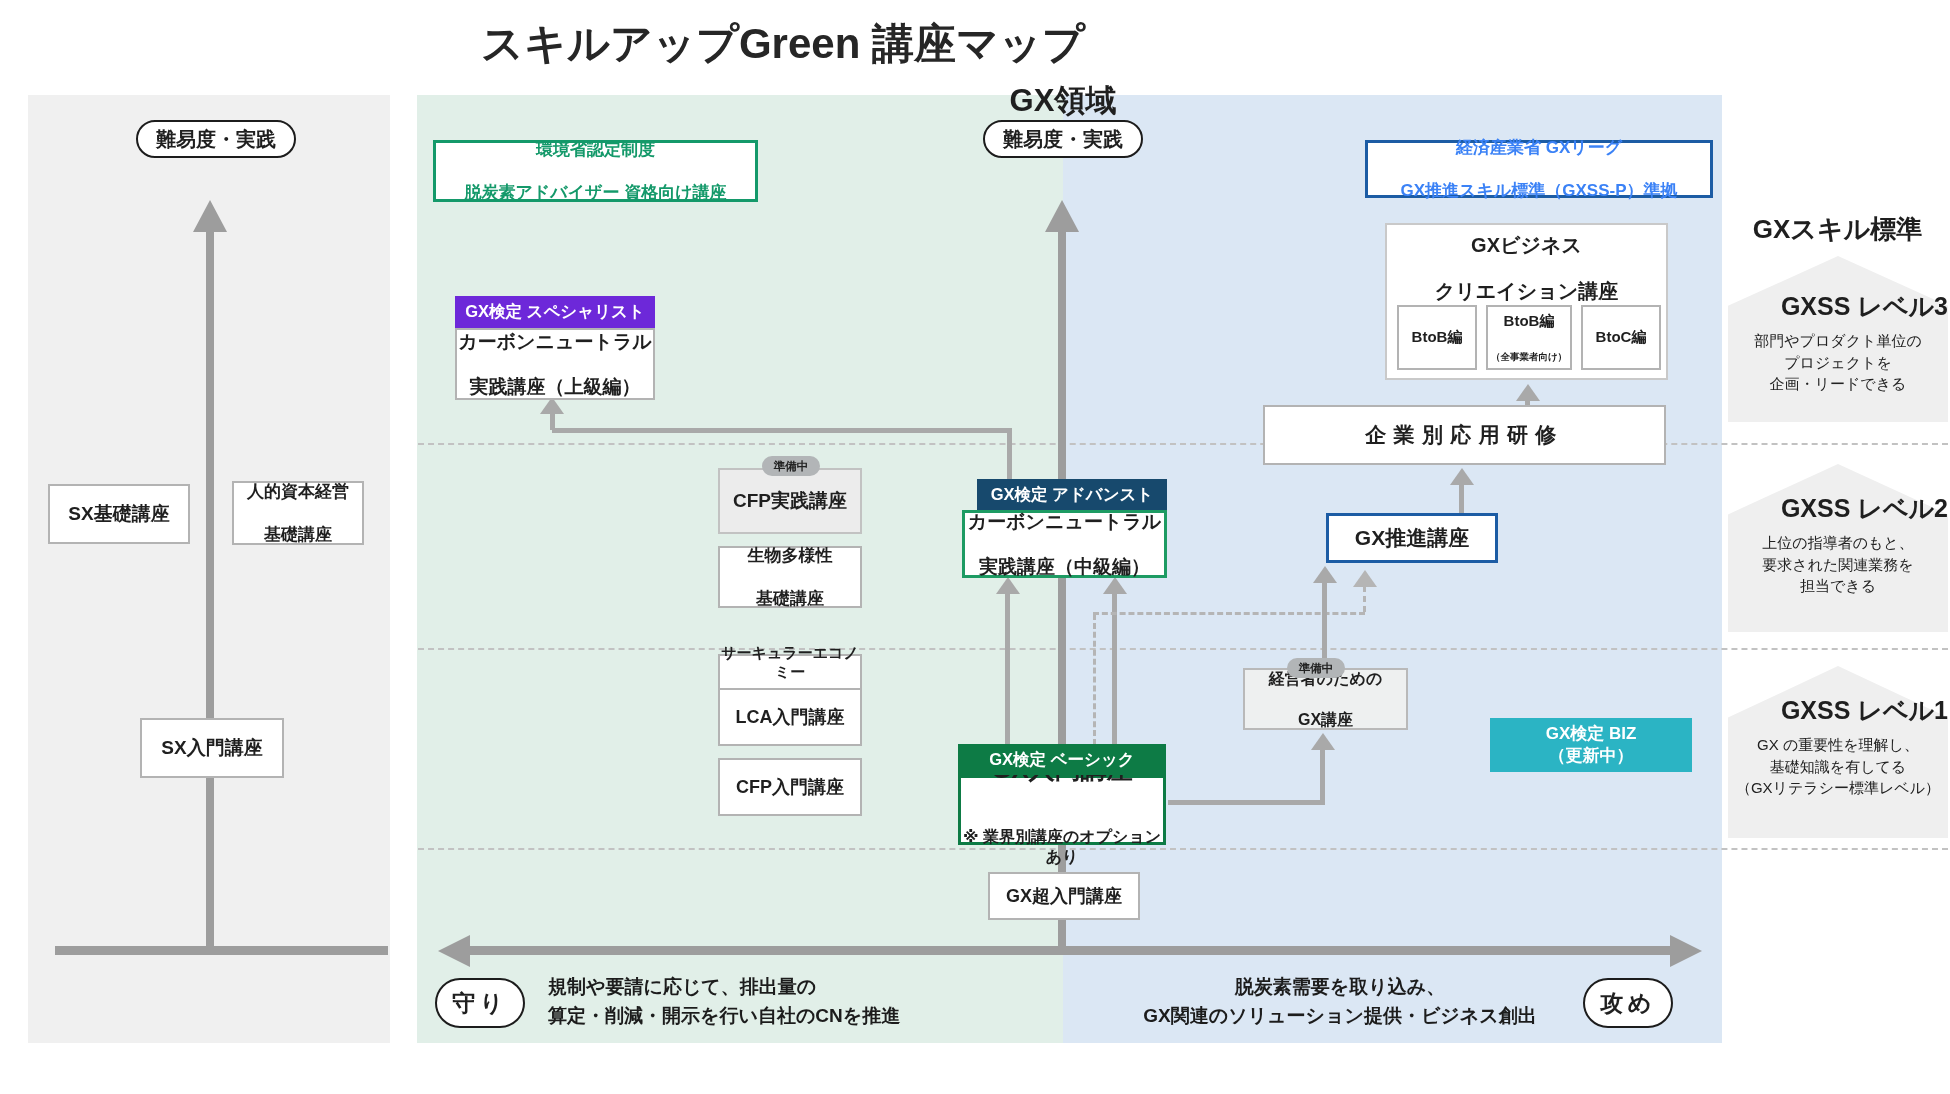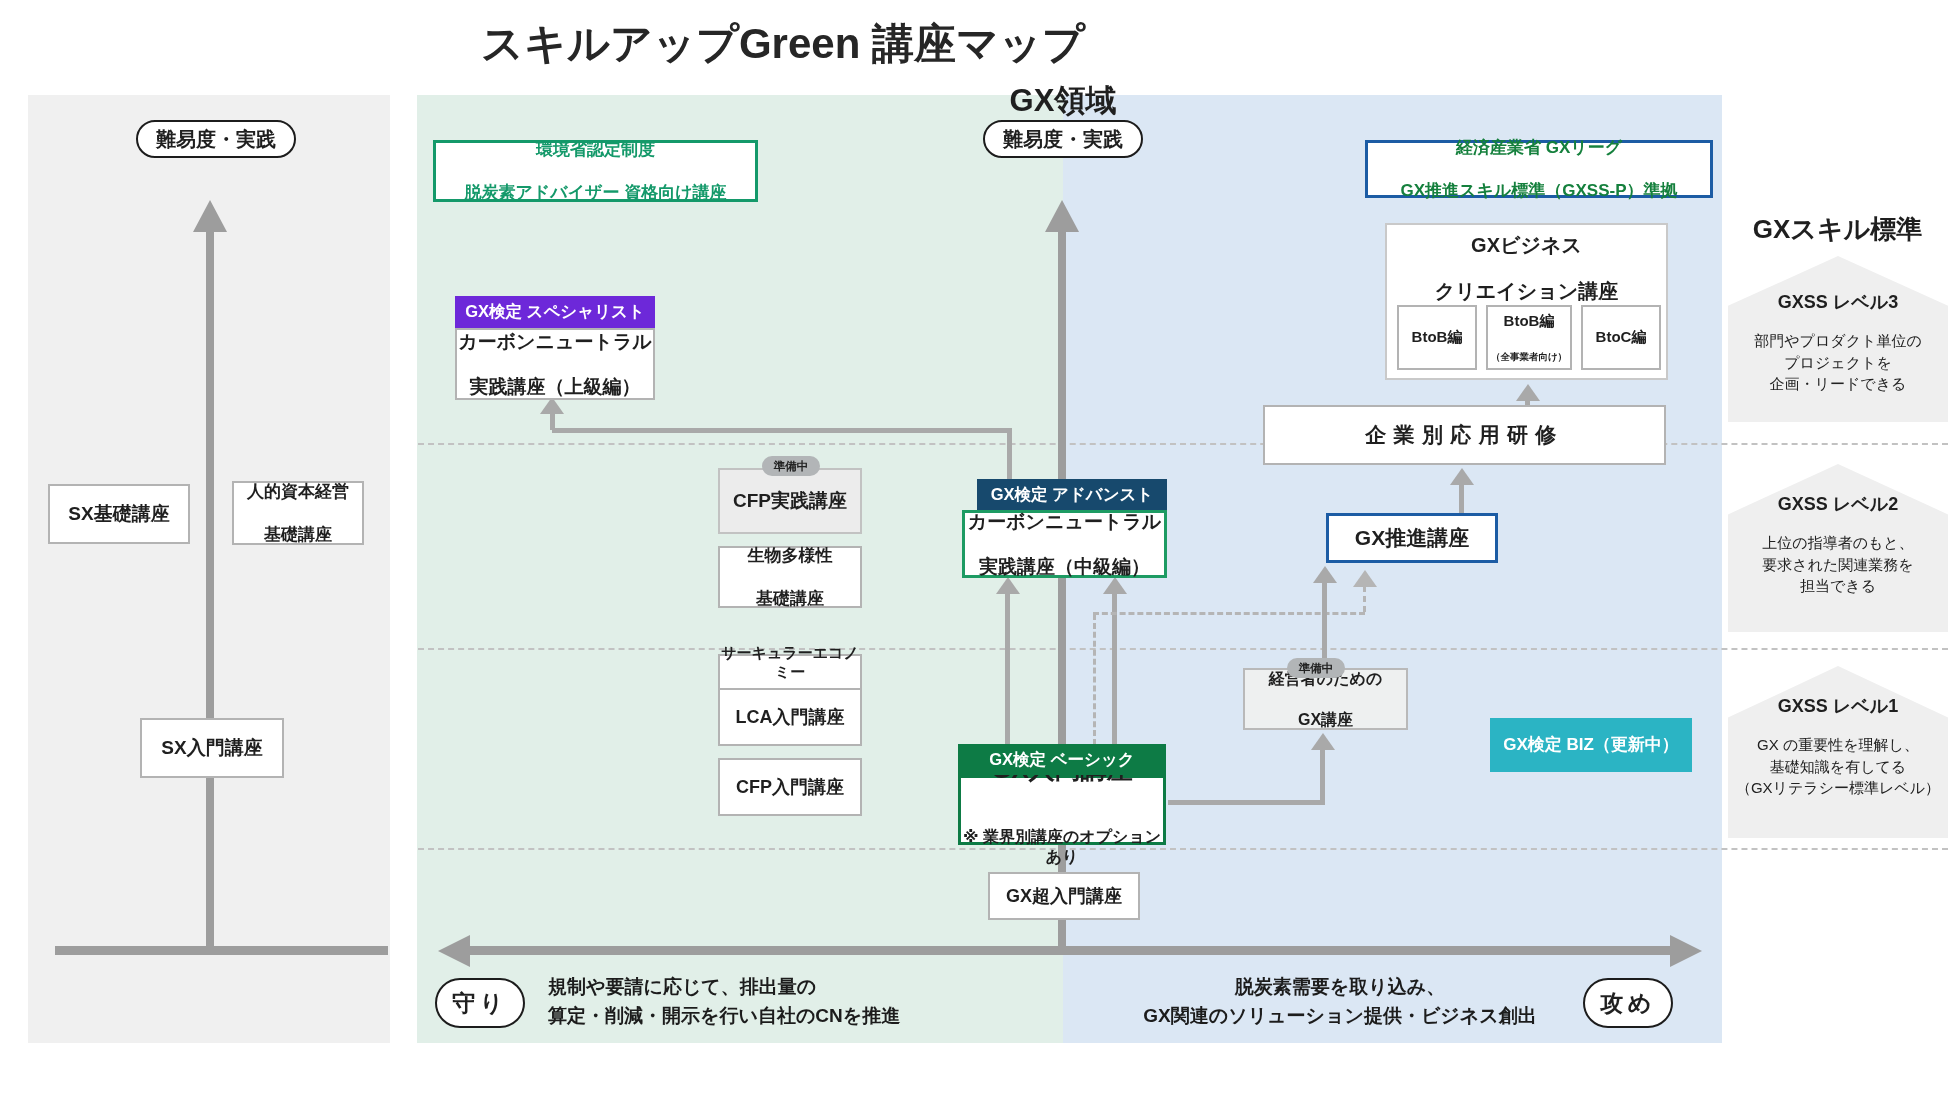--- a/index.html
+++ b/index.html
@@ -23,21 +23,21 @@
   .head-up{position:absolute;width:0;height:0;border-left:12px solid transparent;border-right:12px solid transparent;
            border-bottom:17px solid #a9a9a9;z-index:2;}
   .head-up.dashcolor{border-bottom-color:#b5b5b5;}
   .axis-head-up{position:absolute;width:0;height:0;border-left:17px solid transparent;border-right:17px solid transparent;
                 border-bottom:32px solid #9d9d9d;z-index:2;}
   .axis-head-left{position:absolute;width:0;height:0;border-top:16px solid transparent;border-bottom:16px solid transparent;
                   border-right:32px solid #9d9d9d;z-index:2;}
   .axis-head-right{position:absolute;width:0;height:0;border-top:16px solid transparent;border-bottom:16px solid transparent;
                    border-left:32px solid #9d9d9d;z-index:2;}
   .chev{position:absolute;background:#efefef;clip-path:polygon(50% 0%,100% 30%,100% 100%,0% 100%,0% 30%);z-index:0;}
-  .lvl-title{position:absolute;font-weight:800;font-size:18px;text-align:center;z-index:3;}
+  .lvl-title{position:absolute;font-weight:800;font-size:25px;text-align:right;z-index:3;}
   .lvl-text{position:absolute;font-weight:500;font-size:15px;line-height:21.5px;text-align:center;z-index:3;color:#222;}
   .btext{position:absolute;font-weight:700;font-size:19px;line-height:29px;z-index:3;color:#1c1c1c;}
   .sub{display:block;}
 </style>
 </head>
 <body>
 
 <div id="stage">
 
   <div class="panel" style="left:28px;top:95px;width:362px;height:948px;background:#f0f0f0;"></div>
@@ -59,21 +59,21 @@
     <span>難易度・実践</span>
   </div>
   <div class="pill" style="left:983px;top:120px;width:160px;height:38px;font-size:20px;">
     <span>難易度・実践</span>
   </div>
 
   <div class="box" style="left:433px;top:140px;width:325px;height:62px;border:3px solid #14996a;color:#14996a;font-size:17px;">
     <span>環境省認定制度</span>
     <span>脱炭素アドバイザー 資格向け講座</span>
   </div>
-  <div class="box" style="left:1365px;top:140px;width:348px;height:58px;border:3px solid #1c5ca4;color:#15803d;font-size:17px;">
+  <div class="box" style="left:1365px;top:140px;width:348px;height:58px;border:3px solid #1c5ca4;color:#3b82f6;font-size:17px;">
     <span>経済産業省 GXリーグ</span>
     <span>GX推進スキル標準（GXSS-P）準拠</span>
   </div>
 
   <div class="axis-head-up" style="left:193px;top:200px;"></div>
   <div class="vline axis" style="left:206px;top:228px;width:8px;height:722px;"></div>
   <div class="axis-head-up" style="left:1045px;top:200px;"></div>
   <div class="vline axis" style="left:1058px;top:228px;width:8px;height:722px;"></div>
 
   <div class="hline axis" style="left:55px;top:946px;width:333px;height:9px;"></div>
@@ -192,21 +192,21 @@
     <span>GX検定 ベーシック</span>
   </div>
   <div class="box" style="left:958px;top:775px;width:208px;height:70px;border:3px solid #0d7b45;">
     <span style="font-size:26px;">GX入門講座</span>
     <span style="font-size:16px;margin-top:20px;">※ 業界別講座のオプションあり</span>
   </div>
   <div class="box" style="left:988px;top:872px;width:152px;height:48px;font-size:18px;">
     <span>GX超入門講座</span>
   </div>
 
-  <div class="chip" style="left:1490px;top:718px;width:202px;height:54px;background:#2bb4c4;font-size:17px;flex-direction:row;line-height:1.3;">
+  <div class="chip" style="left:1490px;top:718px;width:202px;height:54px;background:#2bb4c4;font-size:17px;flex-direction:column;line-height:1.3;">
     <span>GX検定 BIZ</span>
     <span>（更新中）</span>
   </div>
 
   <div class="heading" style="left:1725px;top:212px;width:225px;font-size:26px;">GXスキル標準</div>
   <div class="lvl-title" style="left:1728px;top:290px;width:220px;">GXSS レベル3</div>
   <div class="lvl-text" style="left:1718px;top:330px;width:240px;">
     <span class="sub">部門やプロダクト単位の</span>
     <span class="sub">プロジェクトを</span>
     <span class="sub">企画・リードできる</span>

